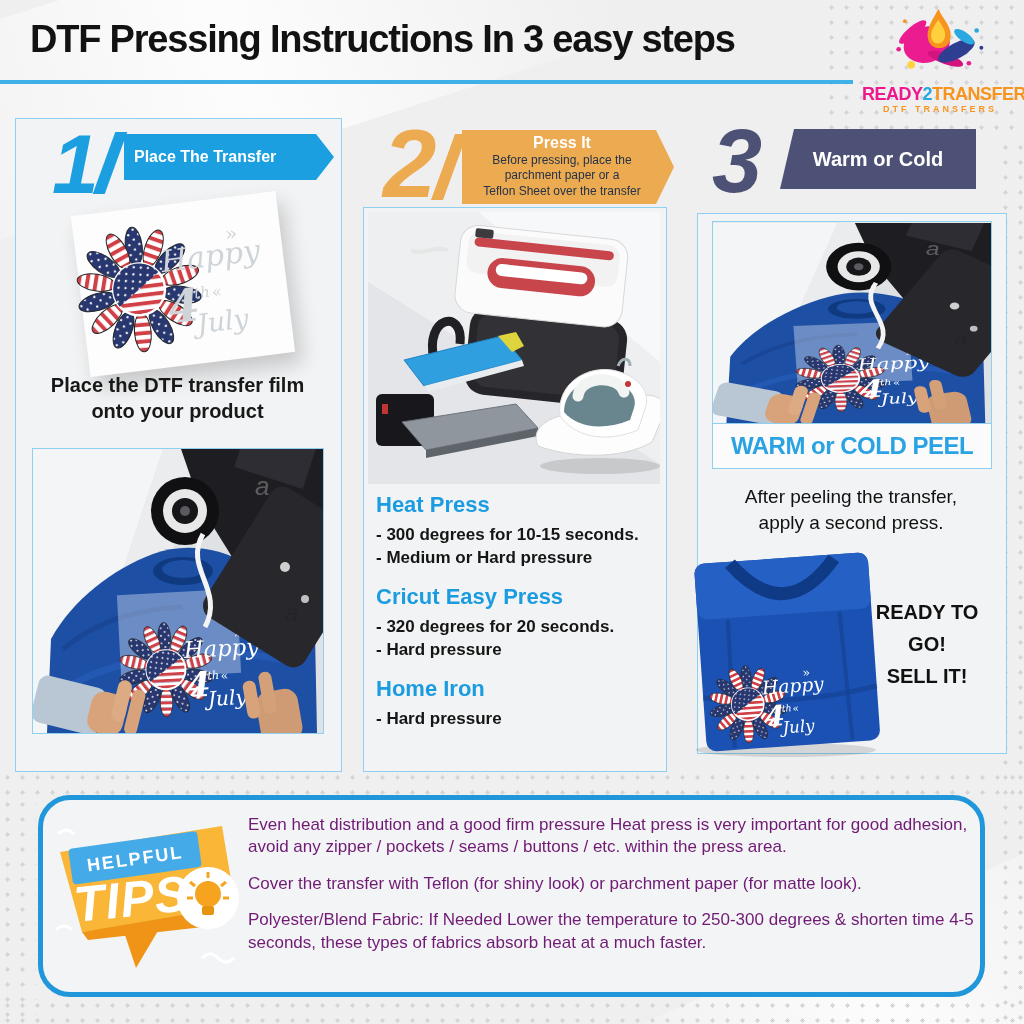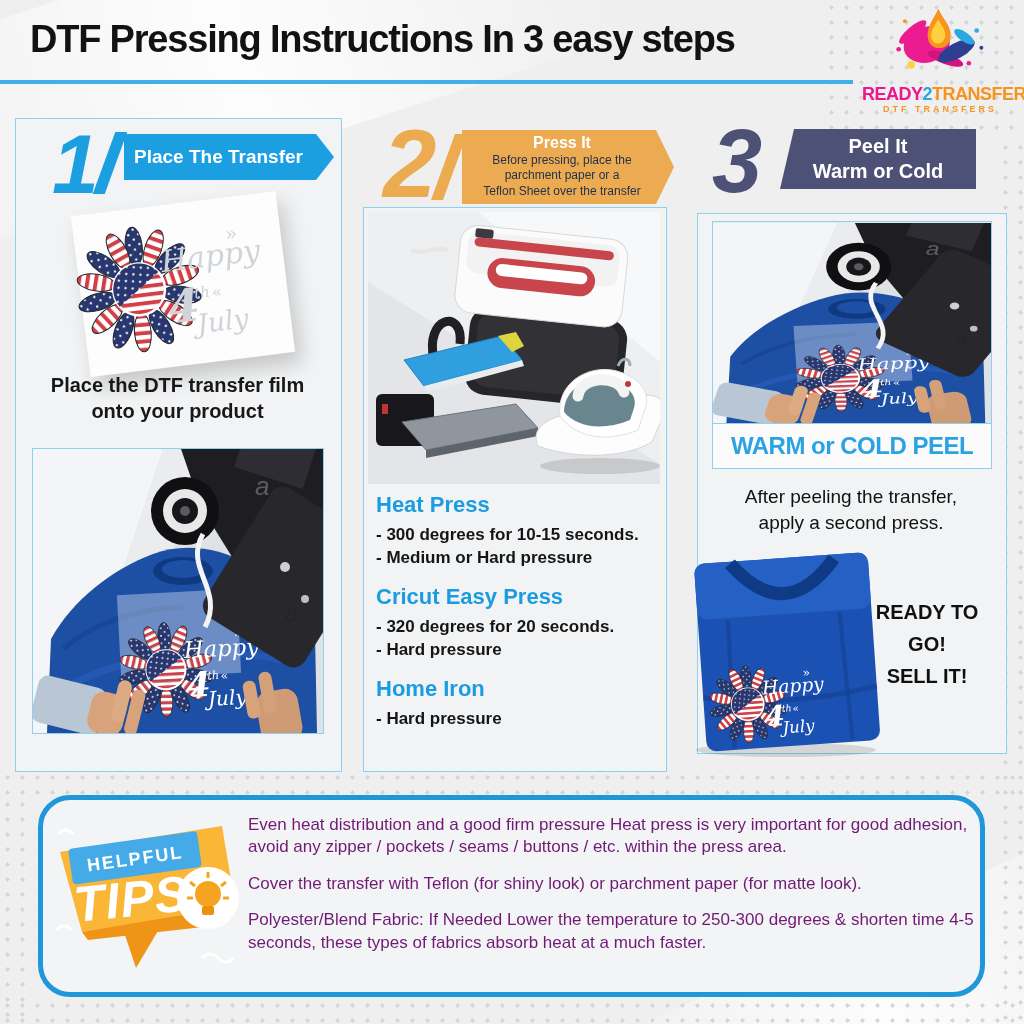--- a/index.html
+++ b/index.html
@@ -20,21 +20,21 @@
   .panel{position:absolute;background:#f2f3f4;border:1px solid #8fd0f1;}
   .p1{left:15px;top:118px;width:325px;height:652px;}
   .p2{left:363px;top:207px;width:302px;height:563px;}
   .p3{left:697px;top:213px;width:308px;height:539px;}
 
   .stepnum{position:absolute;font-style:italic;font-weight:800;line-height:1;font-family:"Liberation Sans",sans-serif;}
   .slash{position:absolute;transform:skewX(-20deg);}
   .ribbon{position:absolute;display:flex;flex-direction:column;justify-content:center;color:#fff;font-weight:800;}
   .arrow-end{clip-path:polygon(0 0,calc(100% - 18px) 0,100% 50%,calc(100% - 18px) 100%,0 100%);}
 
-  .r1{left:124px;top:134px;width:200px;height:46px;background:#1b9fe0;padding-left:10px;font-size:19px;}
+  .r1{left:124px;top:134px;width:200px;height:46px;background:#1b9fe0;padding-left:10px;font-size:16px;}
   .r2{left:462px;top:130px;width:212px;height:74px;background:#ecab50;text-align:center;}
   .r2 .r2-title{font-size:16px;color:#fff;line-height:1.15;padding-right:12px;}
   .r2 .r2-sub{font-size:12px;font-weight:400;color:#24324b;line-height:1.3;padding-right:12px;}
   .r3{left:780px;top:129px;width:196px;height:60px;background:#4d5175;text-align:center;font-size:20px;line-height:1.25;
       clip-path:polygon(14px 0,100% 0,100% 100%,0 100%);}
 
   
   .film{position:absolute;left:80px;top:203px;width:206px;height:162px;background:#fdfdfd;transform:rotate(-7deg);
         box-shadow:6px 12px 20px rgba(0,0,0,.18);display:flex;align-items:center;justify-content:center;}
   .caption{position:absolute;left:15px;top:372px;width:325px;text-align:center;
@@ -280,21 +280,20 @@
       <div class="method-line">- Hard pressure</div>
     </div>
     <div class="method">
       <div class="method-name">Home Iron</div>
       <div class="method-line">- Hard pressure</div>
     </div>
   </div>
 
   <div class="stepnum" style="left:712px;top:116px;font-size:90px;color:#4d5175;">3</div>
   <div class="ribbon r3">
-    <div>Peel It</div>
     <div>Warm or Cold</div>
   </div>
 
   <div class="photo-frame f3">
     <svg width="100%" height="200" viewBox="0 0 290 284" preserveAspectRatio="none">
         <use href="#press-scene"></use>
       </svg>
     <div class="peel-label">WARM or COLD PEEL</div>
   </div>
   <div class="after">

